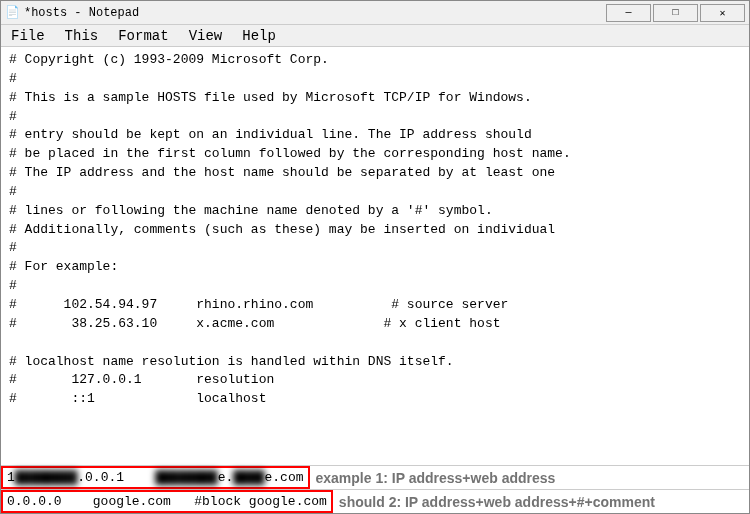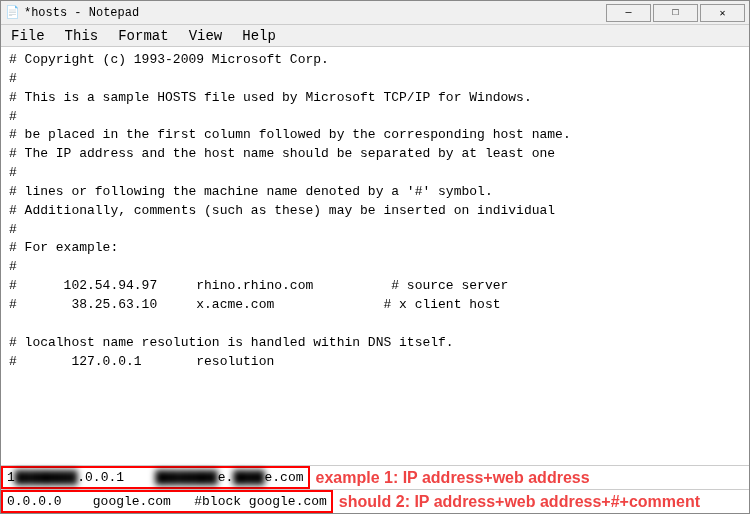--- a/index.html
+++ b/index.html
@@ -94,22 +94,22 @@
       background: #fff;
       white-space: pre;
       display: flex;
       align-items: center;
     }
     .blurred {
       filter: blur(3px);
       display: inline-block;
     }
     .example-label {
-      color: #ef4444;
-      font-size: 16px;
+      color: #737373;
+      font-size: 14px;
       font-weight: bold;
       font-family: Arial, sans-serif;
       padding: 2px 6px;
       display: flex;
       align-items: center;
     }
     .example-row {
       display: flex;
       align-items: stretch;
       border-top: 1px solid #ccc;
@@ -139,33 +139,35 @@
     <span class="menu-item">View</span>
     <span class="menu-item">Help</span>
   </div>
 
   <div class="content-area">
     <div class="text-area">
       <span class="text-line"># Copyright (c) 1993-2009 Microsoft Corp.</span>
       <span class="text-line">#</span>
       <span class="text-line"># This is a sample HOSTS file used by Microsoft TCP/IP for Windows.</span>
       <span class="text-line">#</span>
+      <span class="text-line"># entry should be kept on an individual line. The IP address should</span>
       <span class="text-line"># be placed in the first column followed by the corresponding host name.</span>
       <span class="text-line"># The IP address and the host name should be separated by at least one</span>
       <span class="text-line">#</span>
       <span class="text-line"># lines or following the machine name denoted by a '#' symbol.</span>
       <span class="text-line"># Additionally, comments (such as these) may be inserted on individual</span>
       <span class="text-line">#</span>
       <span class="text-line"># For example:</span>
       <span class="text-line">#</span>
       <span class="text-line">#      102.54.94.97     rhino.rhino.com          # source server</span>
       <span class="text-line">#       38.25.63.10     x.acme.com              # x client host</span>
       <span class="text-line">&nbsp;</span>
       <span class="text-line"># localhost name resolution is handled within DNS itself.</span>
       <span class="text-line">#       127.0.0.1       resolution</span>
+      <span class="text-line">#       ::1             localhost</span>
     </div>
 
     <div class="example-row">
       <div class="example-line">
         <span>1</span><span class="blurred">████████</span><span>.0.0.1    </span><span class="blurred">████████</span><span>e.</span><span class="blurred">████</span><span>e.com</span>
       </div>
       <div class="example-label">example 1: IP address+web address</div>
     </div>
 
     <div class="example-row">

